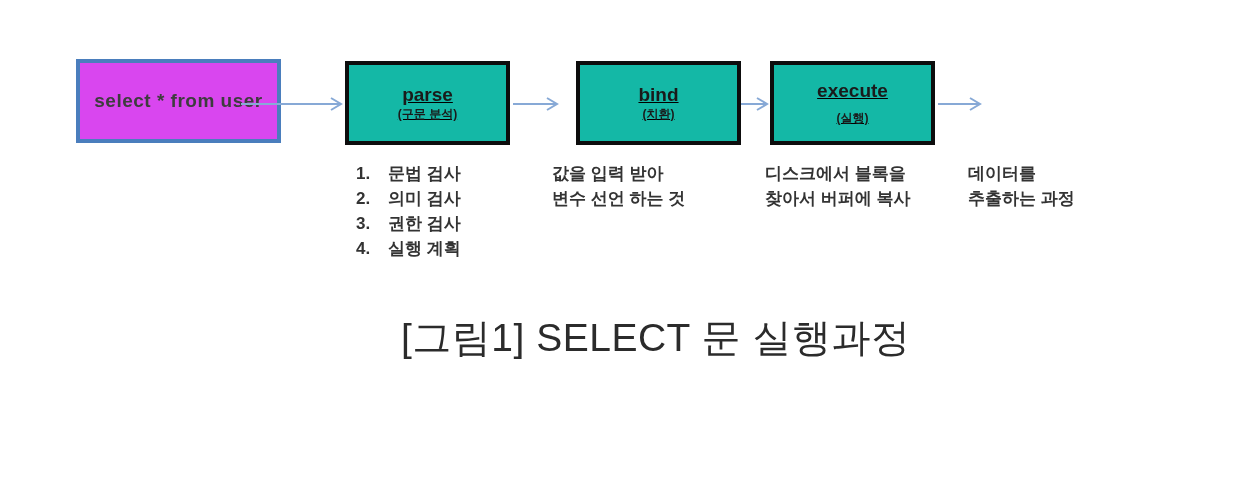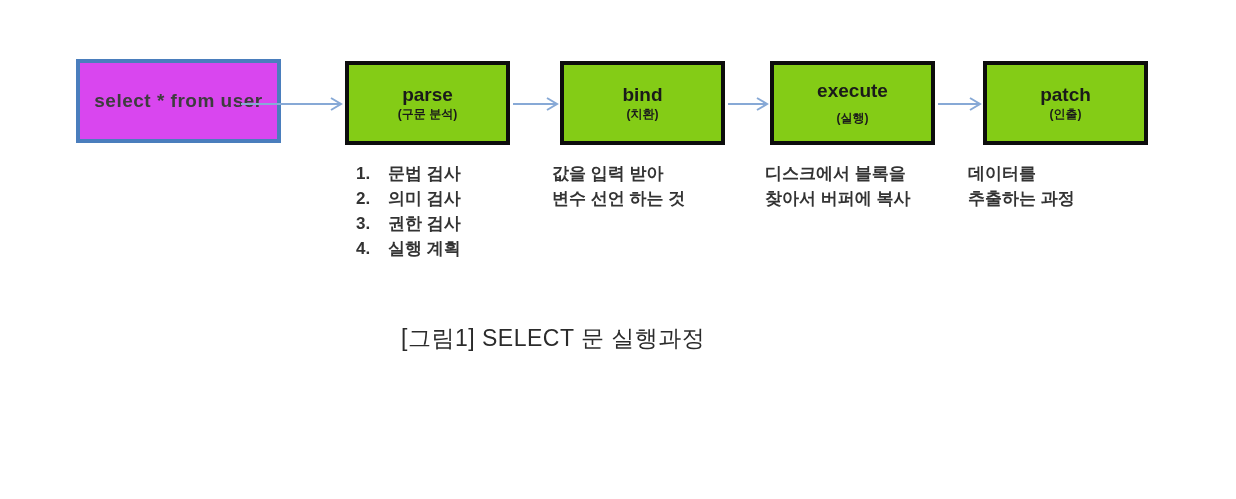--- a/index.html
+++ b/index.html
@@ -37,39 +37,40 @@
     letter-spacing: 0.5px;
   }
 
   
   .stage-box {
     position: absolute;
     top: 61px;
     width: 157px;
     height: 76px;
     border: 4px solid var(--stage-border, #0d0d0d);
-    background: #84cc16;
+    background: #14b8a6;
     display: flex;
     flex-direction: column;
     align-items: center;
     justify-content: center;
     line-height: 1.2;
+    text-decoration: underline;
   }
   .stage-box .stage-name {
     font-size: 19px;
     font-weight: bold;
     color: #1a1a1a;
   }
   .stage-box .stage-korean {
     font-size: 12px;
     font-weight: bold;
     color: #1a1a1a;
   }
   .pos-parse   { left: 345px; }
-  .pos-bind    { left: 560px; }
+  .pos-bind    { left: 576px; }
   .pos-execute { left: 770px; gap: 8px; }
   .pos-patch   { left: 983px; }
 
   
   .arrows {
     position: absolute;
     left: 0; top: 0;
     width: 1236px;
     height: 499px;
     pointer-events: none;
@@ -94,26 +95,25 @@
     width: 22px;
     flex: 0 0 22px;
     margin-right: 10px;
   }
 
   
   .caption {
     position: absolute;
     left: 401px;
     top: 311px;
-    font-size: 23px;
+    font-size: 39px;
     font-weight: 400;
     color: #2b2b2b;
     letter-spacing: 0.5px;
     white-space: nowrap;
-    margin-top: 12px;
   }
 </style>
 </head>
 <body>
 
 <div class="canvas">
 
   <div class="sql-box">
     <span>select * from user</span>
   </div>
@@ -134,24 +134,20 @@
     <div class="stage-name">parse</div>
     <div class="stage-korean">(구문 분석)</div>
   </div>
   <div class="stage-box pos-bind">
     <div class="stage-name">bind</div>
     <div class="stage-korean">(치환)</div>
   </div>
   <div class="stage-box pos-execute">
     <div class="stage-name">execute</div>
     <div class="stage-korean">(실행)</div>
-  </div>
-  <div class="stage-box pos-patch">
-    <div class="stage-name">patch</div>
-    <div class="stage-korean">(인출)</div>
   </div>
 
   <div class="notes notes-parse">
     <div class="step">
       <span class="num">1.</span>
       <span>문법 검사</span>
     </div>
     <div class="step">
       <span class="num">2.</span>
       <span>의미 검사</span>

